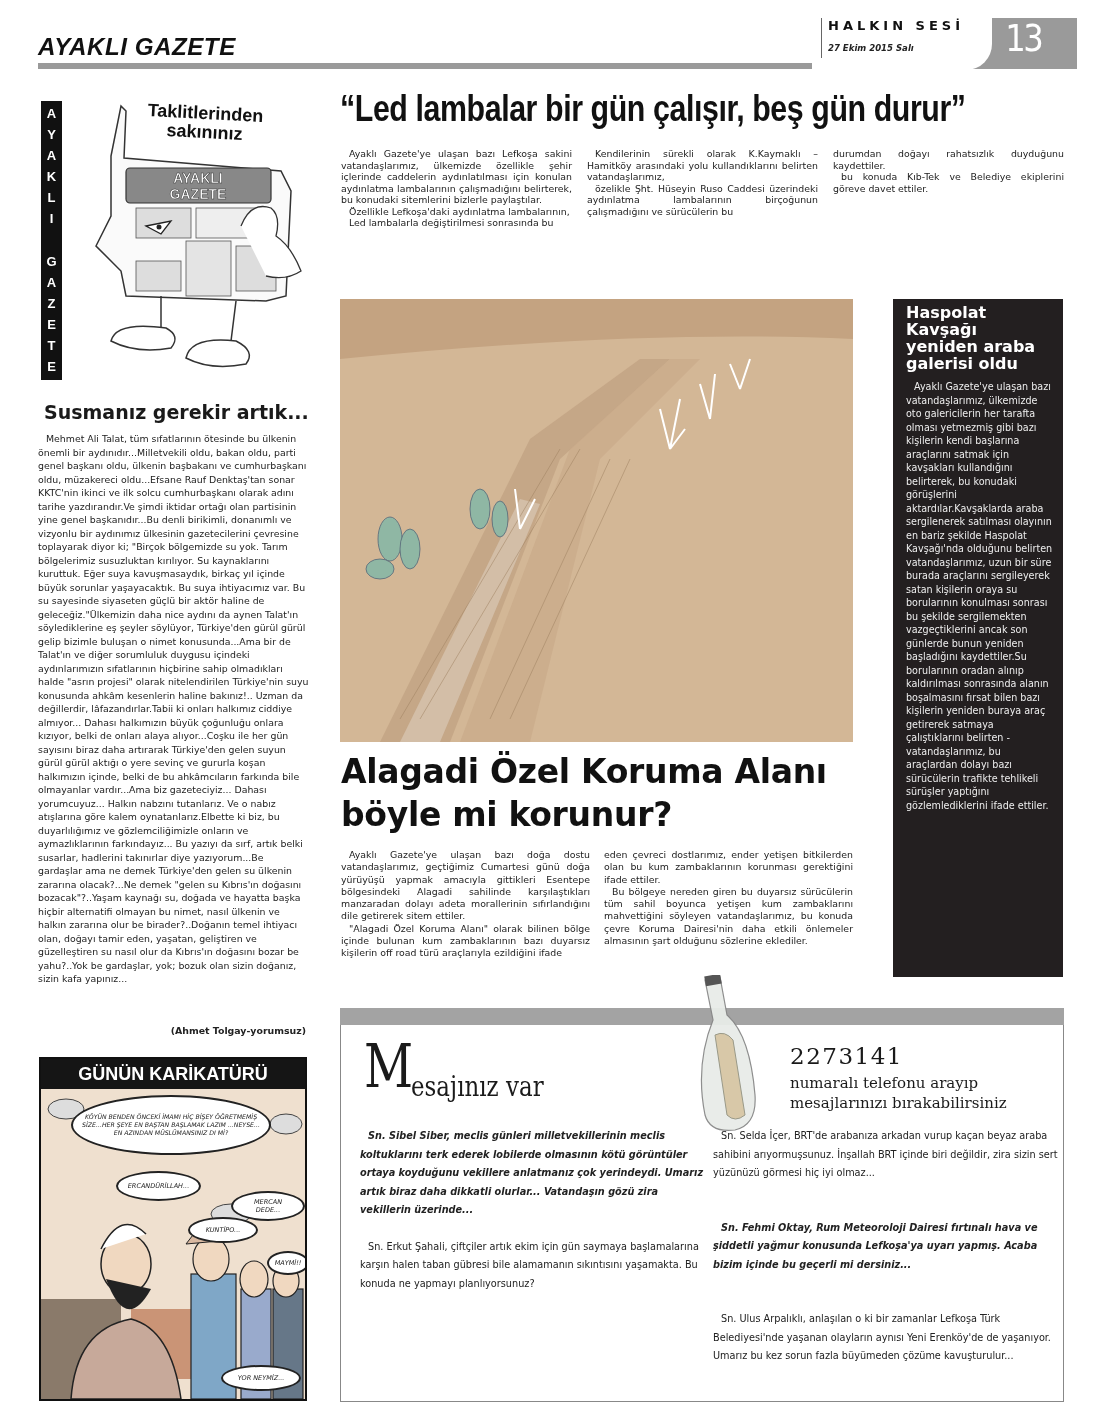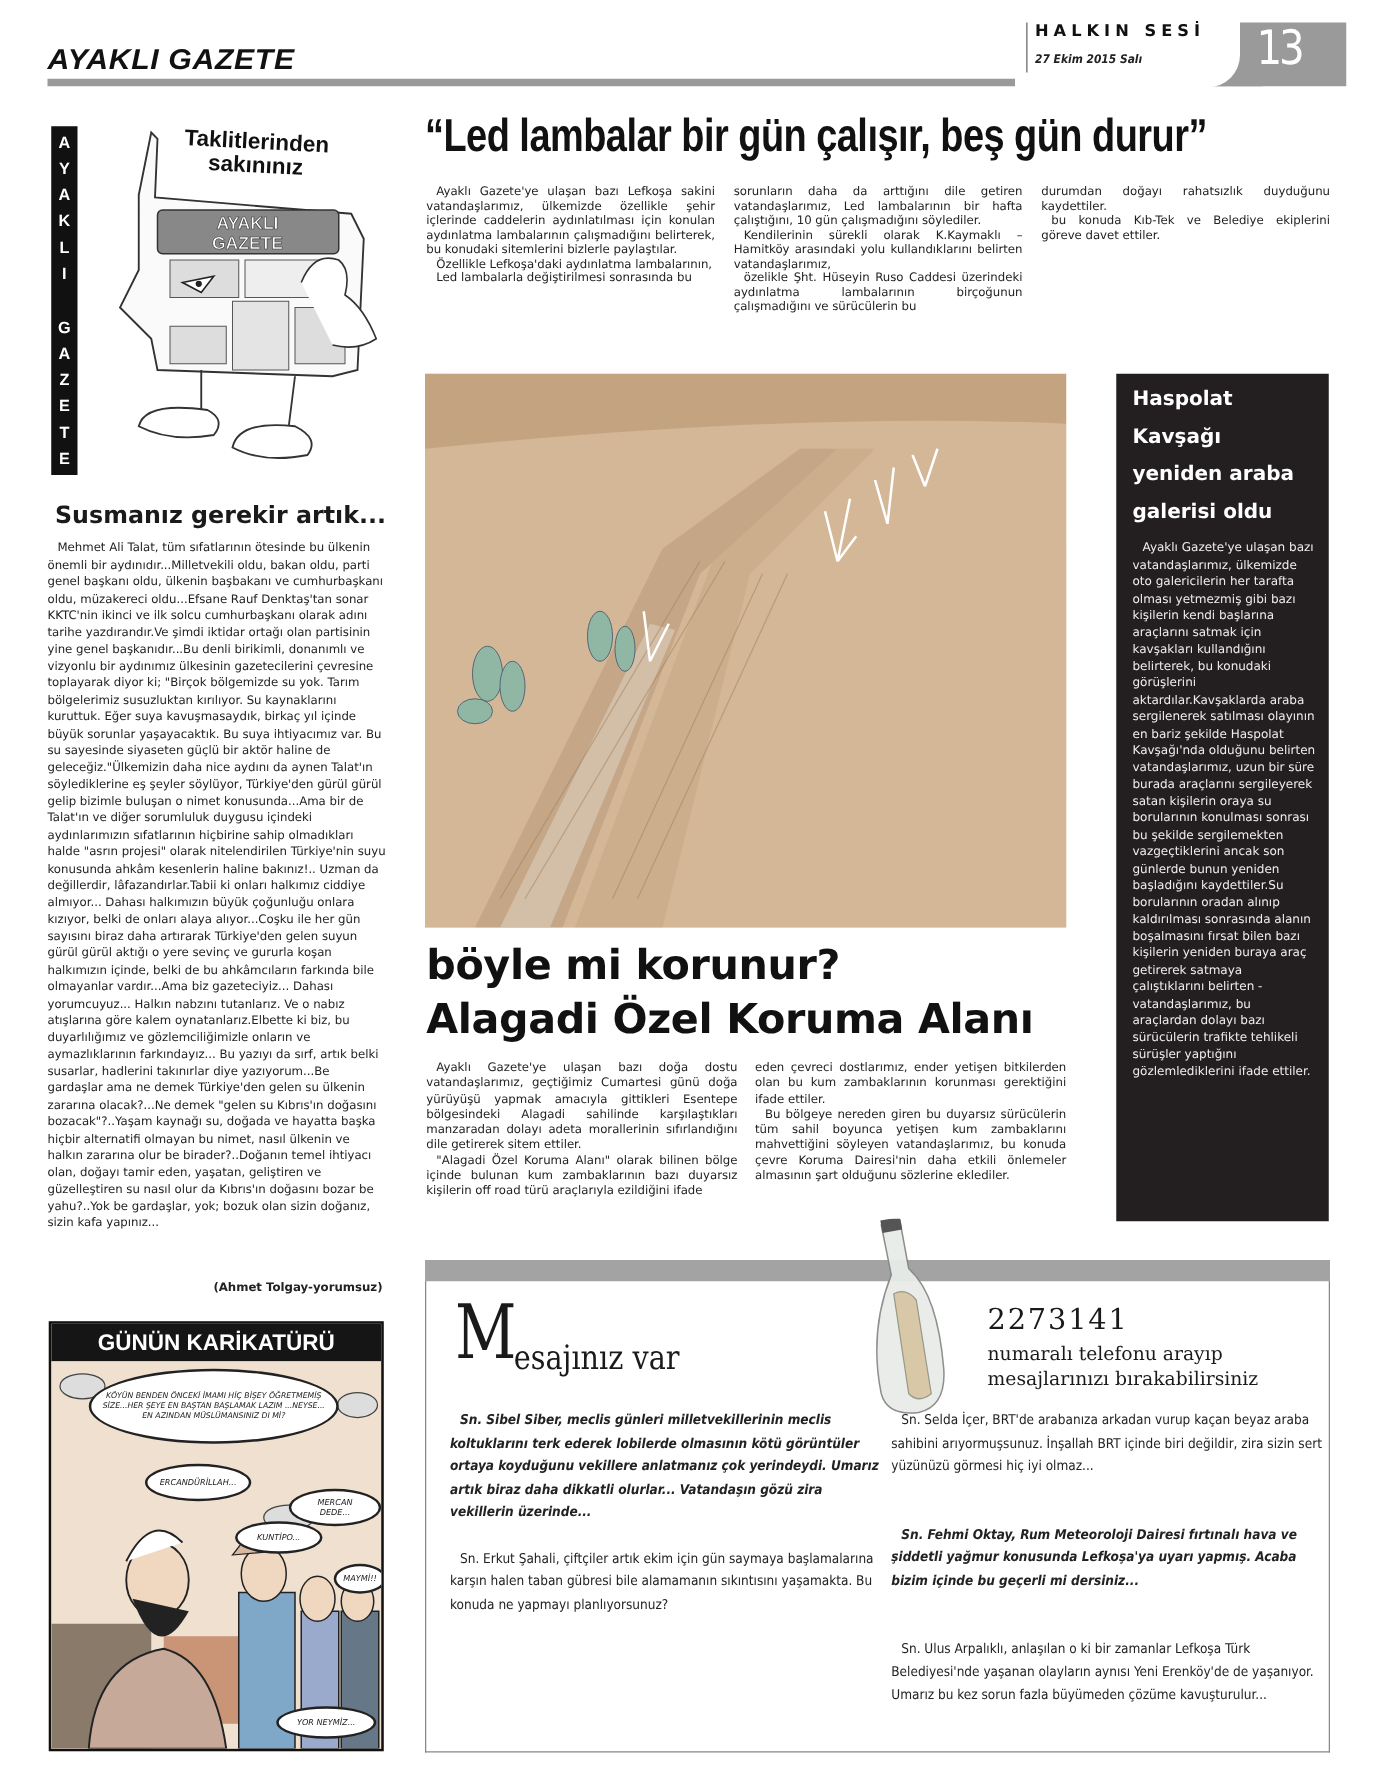--- a/index.html
+++ b/index.html
@@ -40,21 +40,21 @@
   
   .photo { position: absolute; left: 340px; top: 299px; width: 513px; height: 443px; background: linear-gradient(160deg, #c9ad8d 0%, #d8bd9c 35%, #cdb190 60%, #d4b897 100%); overflow: hidden; }
 
   
   .mid-headline { position: absolute; left: 341px; top: 750px; font-family: "DejaVu Sans", sans-serif; font-weight: bold; font-size: 33px; line-height: 43px; color: #111; letter-spacing: -0.3px; }
   .mid-col { position: absolute; top: 849px; width: 249px; font-size: 9.4px; line-height: 12.3px; text-align: justify; color: #222; }
   .mid-col p { text-indent: 8px; }
 
   
   .dark-box { position: absolute; left: 893px; top: 299px; width: 170px; height: 678px; background: #231f20; color: #fff; padding: 5px 10px 0 13px; }
-  .dark-title { font-family: "DejaVu Sans", sans-serif; font-weight: bold; font-size: 16px; line-height: 30px; margin-bottom: 8px; }
+  .dark-title { font-family: "DejaVu Sans", sans-serif; font-weight: bold; font-size: 16px; line-height: 17px; margin-bottom: 8px; }
   .dark-body { font-size: 9.6px; line-height: 13.5px; color: #eee; }
   .dark-body p { text-indent: 8px; }
 
   
   .msg-box { position: absolute; left: 340px; top: 1008px; width: 724px; height: 394px; border: 1px solid #888; border-top: none; }
   .msg-topbar { position: absolute; left: 340px; top: 1008px; width: 724px; height: 17px; background: #a3a3a3; }
   .msg-M { position: absolute; left: 364px; top: 1036px; font-family: "DejaVu Serif", serif; font-size: 60px; line-height: 60px; color: #1a1a1a; font-weight: normal; transform: scaleX(0.8); transform-origin: left; }
   .msg-rest { position: absolute; left: 411px; top: 1071px; font-family: "DejaVu Serif", serif; font-size: 27px; color: #1a1a1a; transform: scaleX(0.85); transform-origin: left; }
   .msg-phone { position: absolute; left: 790px; top: 1043px; font-family: "DejaVu Serif", serif; font-size: 23px; color: #1a1a1a; letter-spacing: 1.5px; }
   .msg-instr { position: absolute; left: 790px; top: 1073px; font-family: "DejaVu Serif", serif; font-size: 15px; line-height: 20px; color: #1a1a1a; }
@@ -153,21 +153,20 @@
   <div class="bubble" style="left:180px;top:306px;width:80px;height:26px;">YOR NEYMİZ...</div>
 </div>
 
 <div class="main-headline">“Led lambalar bir gün çalışır, beş gün durur”</div>
 <div class="cols3" style="left:341px;width:231px;">
   <p>Ayaklı Gazete'ye ulaşan bazı Lefkoşa sakini vatandaşlarımız, ülkemizde özellikle şehir içlerinde caddelerin aydınlatılması için konulan aydınlatma lambalarının çalışmadığını belirterek, bu konudaki sitemlerini bizlerle paylaştılar.</p>
   <p>Özellikle Lefkoşa'daki aydınlatma lambalarının,</p>
   <p>Led lambalarla değiştirilmesi sonrasında bu</p>
 </div>
 <div class="cols3" style="left:587px;width:231px;">
-  <p style="text-indent:0">sorunların daha da arttığını dile getiren vatandaşlarımız, Led lambalarının bir hafta çalıştığını, 10 gün çalışmadığını söylediler.</p>
   <p>Kendilerinin sürekli olarak K.Kaymaklı – Hamitköy arasındaki yolu kullandıklarını belirten vatandaşlarımız,</p>
   <p>özelikle Şht. Hüseyin Ruso Caddesi üzerindeki aydınlatma lambalarının birçoğunun çalışmadığını ve sürücülerin bu</p>
 </div>
 <div class="cols3" style="left:833px;width:231px;">
   <p style="text-indent:0">durumdan doğayı rahatsızlık duyduğunu kaydettiler.</p>
   <p>bu konuda Kıb-Tek ve Belediye ekiplerini göreve davet ettiler.</p>
 </div>
 
 <svg class="photo" viewBox="0 0 513 443" preserveAspectRatio="none">
   <rect x="0" y="0" width="513" height="443" fill="#d3b796"></rect>
@@ -190,22 +189,22 @@
   </g>
   <g stroke="#fff" stroke-width="2" fill="none">
     <path d="M330 150 L340 100 M330 150 L320 110 M330 150 L345 130"></path>
     <path d="M370 120 L375 75 M370 120 L360 85"></path>
     <path d="M400 90 L410 60 M400 90 L390 65"></path>
     <path d="M180 230 L175 190 M180 230 L195 200"></path>
   </g>
 </svg>
 
 <div class="mid-headline">
+  <div>Alagadi Özel Koruma Alanı</div>
   <div>böyle mi korunur?</div>
-  <div>Alagadi Özel Koruma Alanı</div>
 </div>
 <div class="mid-col" style="left:341px;">
   <p>Ayaklı Gazete'ye ulaşan bazı doğa dostu vatandaşlarımız, geçtiğimiz Cumartesi günü doğa yürüyüşü yapmak amacıyla gittikleri Esentepe bölgesindeki Alagadi sahilinde karşılaştıkları manzaradan dolayı adeta morallerinin sıfırlandığını dile getirerek sitem ettiler.</p>
   <p>"Alagadi Özel Koruma Alanı" olarak bilinen bölge içinde bulunan kum zambaklarının bazı duyarsız kişilerin off road türü araçlarıyla ezildiğini ifade</p>
 </div>
 <div class="mid-col" style="left:604px;">
   <p style="text-indent:0">eden çevreci dostlarımız, ender yetişen bitkilerden olan bu kum zambaklarının korunması gerektiğini ifade ettiler.</p>
   <p>Bu bölgeye nereden giren bu duyarsız sürücülerin tüm sahil boyunca yetişen kum zambaklarını mahvettiğini söyleyen vatandaşlarımız, bu konuda çevre Koruma Dairesi'nin daha etkili önlemeler almasının şart olduğunu sözlerine eklediler.</p>
 </div>
 

